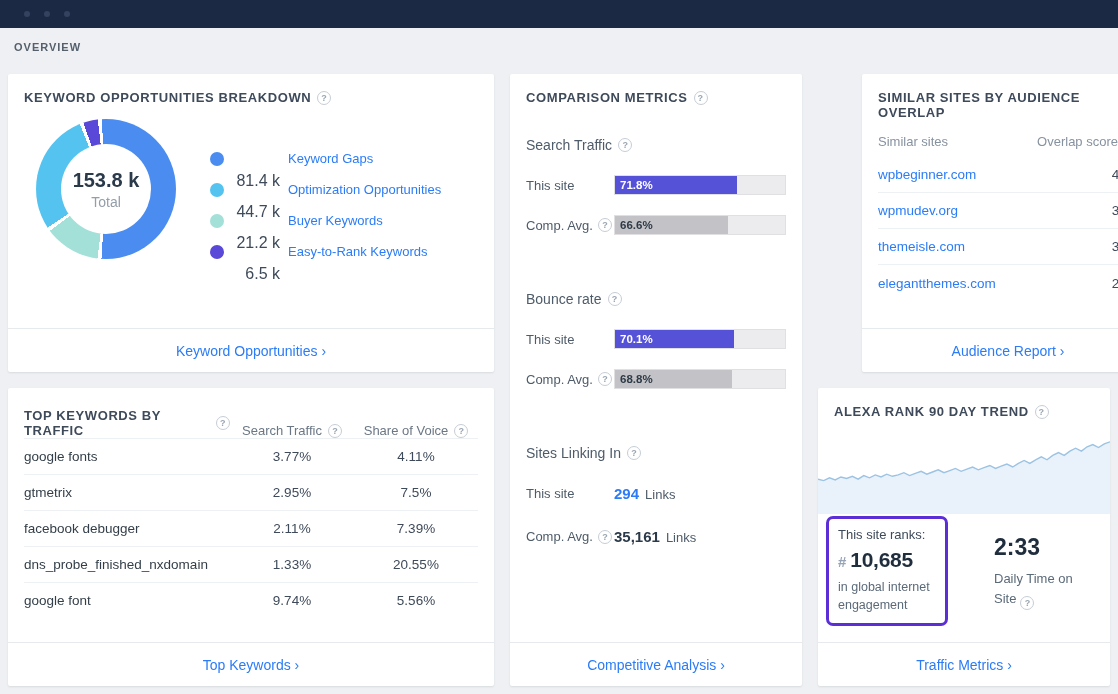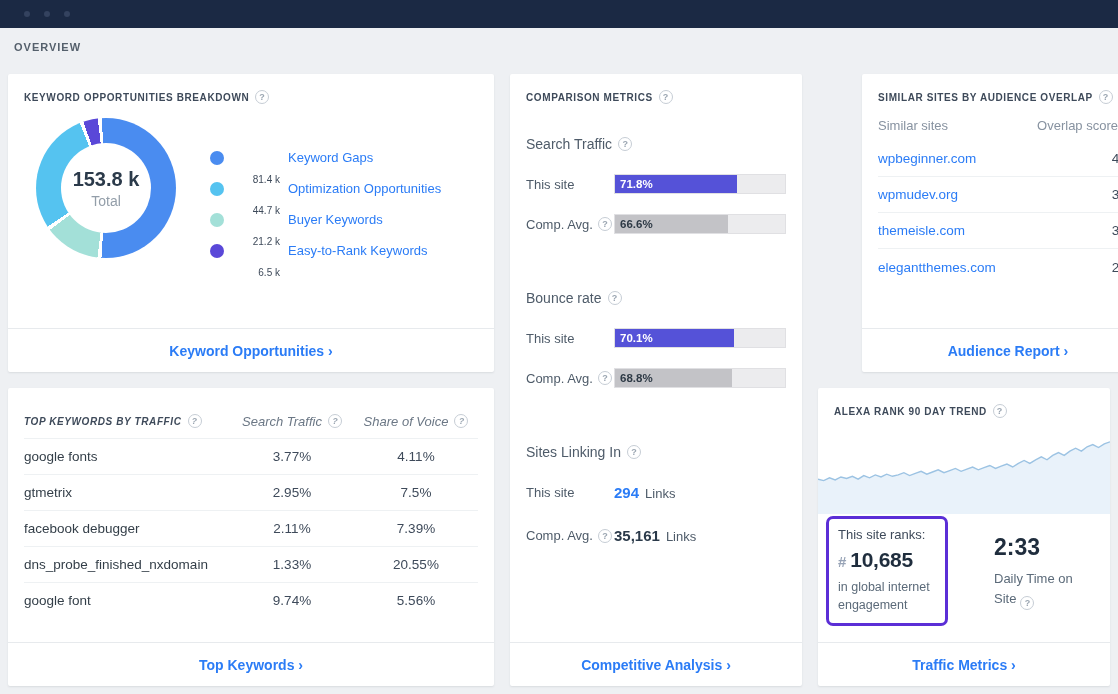--- a/index.html
+++ b/index.html
@@ -10,44 +10,44 @@
     position:relative;
     overflow:hidden;
     color:#3e4a5a;
   }
   .topbar { position:absolute; top:0; left:0; width:100%; height:28px; background:#1b2944; }
   .topbar .dot { position:absolute; top:11px; width:6px; height:6px; border-radius:50%; background:#34425f; }
   .overview-label { position:absolute; left:14px; top:41px; font-size:11px; font-weight:700; letter-spacing:1px; color:#55606c; }
 
   .card { position:absolute; background:#fff; border-radius:2px; box-shadow:0 1px 2px rgba(31,45,61,.10); display:flex; flex-direction:column; }
   .card-body { padding:16px 16px 0; flex:1; position:relative; }
-  .card-title { font-size:10px; font-weight:700; letter-spacing:.6px; color:#3e4a5a; display:flex; align-items:center; }
+  .card-title { font-size:13px; font-weight:700; letter-spacing:.6px; color:#3e4a5a; display:flex; align-items:center; }
   .help { display:inline-flex; align-items:center; justify-content:center; width:14px; height:14px; border:1px solid #c6cdd5; border-radius:50%; color:#9aa5b1; font-size:9px; font-weight:700; margin-left:6px; flex:none; cursor:pointer; background:#fff; }
   .help::after { content:"?"; }
   .card-footer { border-top:1px solid #e7eaed; height:44px; flex:none; display:flex; align-items:center; justify-content:center; }
   .link { color:#2b7cf6; text-decoration:none; cursor:pointer; }
-  .footer-link { font-size:14px; font-weight:700;text-align:right; }
+  .footer-link { font-size:14px; font-weight:400;text-align:right; }
   .footer-link::after { content:" ›"; }
 
   
   #card-keyword { left:8px; top:74px; width:486px; height:298px; }
   .ko-content { display:flex; margin-top:14px; }
   .donut { width:140px; height:140px; border-radius:50%; position:relative; margin-left:12px; flex:none; }
   .donut-hole { position:absolute; inset:25px; border-radius:50%; background:#fff; display:flex; flex-direction:column; align-items:center; justify-content:center; }
   .donut-total { font-size:20px; font-weight:700; color:#2b3a4a; }
   .donut-total-label { font-size:14px; color:#939ea9; margin-top:2px; }
   .legend { margin-left:34px; margin-top:24px; }
   .legend-row { display:flex; align-items:center; height:31px; }
   .legend-dot { width:14px; height:14px; border-radius:50%; flex:none; }
-  .legend-value { width:46px; text-align:right; font-size:10px; color:#3e4a5a; margin-left:10px;margin-top:44px; }
+  .legend-value { width:46px; text-align:right; font-size:16px; color:#3e4a5a; margin-left:10px;margin-top:44px; }
   .legend-label { font-size:13px; margin-left:8px; }
 
   
   #card-topkeywords { left:8px; top:388px; width:486px; height:298px; }
-  .tk-header { display:flex; align-items:center; height:34px;font-style:italic; }
+  .tk-header { display:flex; align-items:flex-end; height:34px; }
   .tk-title-col { flex:1; }
   .tk-col { width:124px; display:flex; justify-content:center; align-items:center; font-size:13px; color:#6b7785; }
   .tk-row { display:flex; align-items:center; height:36px; border-top:1px solid #eef1f3; }
   .tk-keyword { flex:1; font-size:13.5px; color:#333e48; }
   .tk-val { width:124px; text-align:center; font-size:13.5px; color:#3e4a5a; }
 
   
   #card-comparison { left:510px; top:74px; width:292px; height:612px; }
   .cm-section { margin-top:32px; }
   .cm-section + .cm-section { margin-top:56px; }

